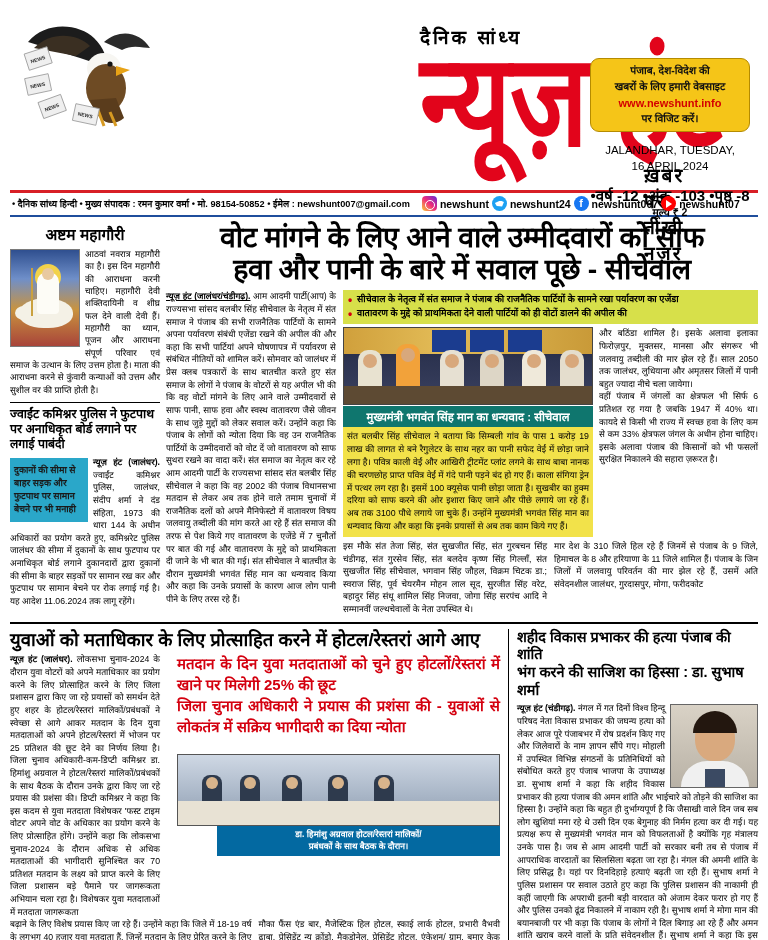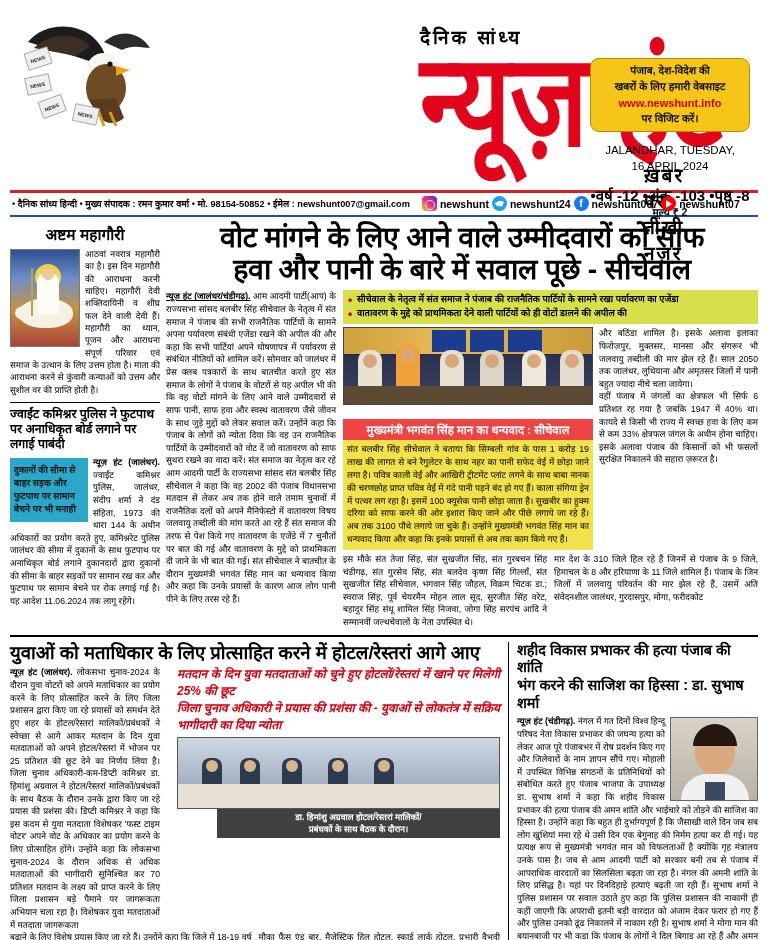--- a/index.html
+++ b/index.html
@@ -147,22 +147,22 @@
     background:linear-gradient(90deg,#d0a03c,#e3bc57 40%,#c99a38);
   }
   .np-blue { position:absolute; left:88px; top:2px; width:34px; height:22px; background:#1b3c8f; }
   .np-blue2{ position:absolute; left:126px; top:2px; width:34px; height:22px; background:#1b3c8f; }
   .np-blue3{ position:absolute; left:164px; top:2px; width:34px; height:22px; background:#1b3c8f; }
   .np-table { position:absolute; left:0; bottom:0; width:100%; height:18px; background:#5d4a33; }
   .np-p { position:absolute; bottom:16px; width:24px; height:38px; border-radius:10px 10px 0 0; }
   .np-head { position:absolute; width:14px; height:14px; border-radius:50%; }
 
   .red-caption {
-    background:#ef4444; color:#fff; font-weight:bold; font-size:11.5px;
-    text-align:center; padding:3px 2px; margin-top:14px;
+    background:#0f766e; color:#fff; font-weight:bold; font-size:11.5px;
+    text-align:center; padding:3px 2px; margin-top:1px;
   }
   .yellow-body {
     background:#f2e24a; font-size:8.8px; line-height:1.46; text-align:justify;
     padding:3px 4px 4px 4px;
   }
   .side-text { font-size:8.7px; line-height:1.45; text-align:justify; }
 
   .after-lead { display:flex; gap:7px; margin-top:3px; }
   .al-col { flex:1 1 0; font-size:8.7px; line-height:1.45; text-align:justify; }
 
@@ -171,30 +171,30 @@
   .bottom-grid { display:flex; gap:8px; padding:0 2px; }
   .bl { flex:1 1 auto; }
   .br { width:250px; flex:0 0 250px; border-left:1.5px solid #000; padding-left:8px; }
 
   .bl-head { font-size:18.5px; font-weight:bold; line-height:1.18; margin-bottom:3px; }
   .br-head { font-size:14.5px; font-weight:bold; line-height:1.22; margin-bottom:3px; }
 
   .bl-row { display:flex; gap:17px; }
   .bl-c1 { width:150px; flex:0 0 150px; font-size:8.7px; line-height:1.45; text-align:justify; }
   .bl-c2 { flex:1 1 auto; }
-  .red-sub { color:#d4000f; font-size:12px; font-weight:bold; line-height:1.4; text-align:justify; margin-bottom:3px;font-style:italic; }
+  .red-sub { color:#d4000f; font-size:15px; font-weight:bold; line-height:1.4; text-align:justify; margin-bottom:17px; }
   .meet-photo {
     width:100%; height:72px; position:relative; overflow:hidden;
     background:linear-gradient(#cfd8e4 0%,#aab7c8 55%,#8d9aac 100%); border:1px solid #555;
   }
   .mp-tbl { position:absolute; left:0; bottom:0; width:100%; height:24px; background:#e8e2d4; }
   .mp-p { position:absolute; bottom:20px; width:20px; height:30px; border-radius:8px 8px 0 0; background:#2e3a4d; }
   .mp-h { position:absolute; width:12px; height:12px; border-radius:50%; background:#d8b48c; }
   .blue-cap {
-    background:#404040; color:#fff; font-size:8.6px; font-weight:bold;
+    background:#0369a1; color:#fff; font-size:8.6px; font-weight:bold;
     text-align:center; line-height:1.38; padding:3px 3px;margin-left:40px;
   }
 
   .br-text { font-size:8.7px; line-height:1.45; text-align:justify; }
   .face-photo {
     float:right; width:88px; height:84px; margin:2px 0 2px 5px;
     background:linear-gradient(#d9d2c6,#b9b2a6); border:1px solid #666;
     position:relative; overflow:hidden;
   }
   .fp-head { position:absolute; left:24px; top:10px; width:40px; height:46px; border-radius:50% 50% 45% 45%; background:#d9a97e; }

